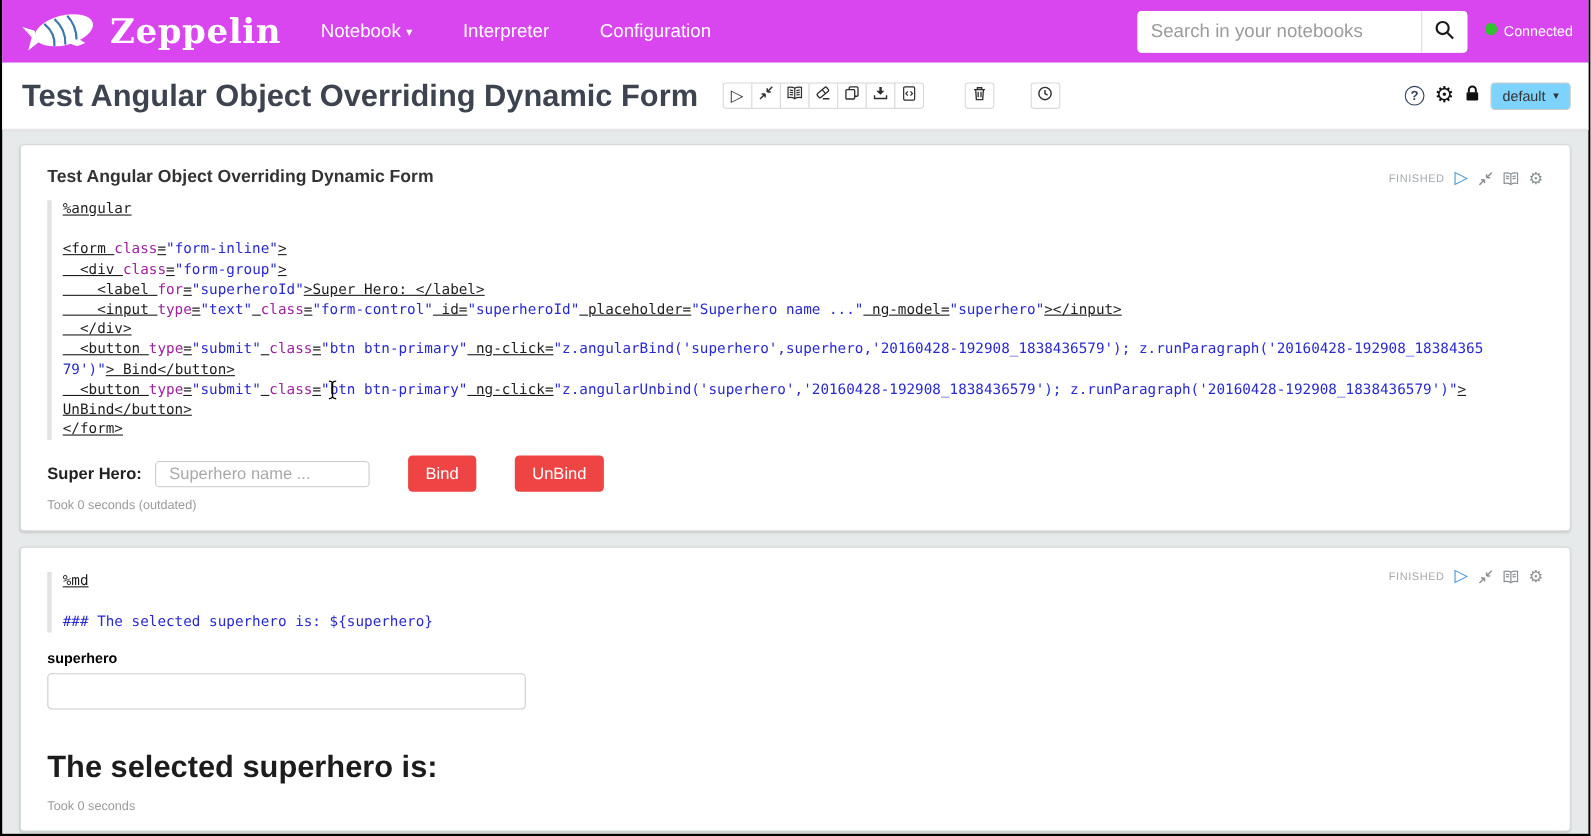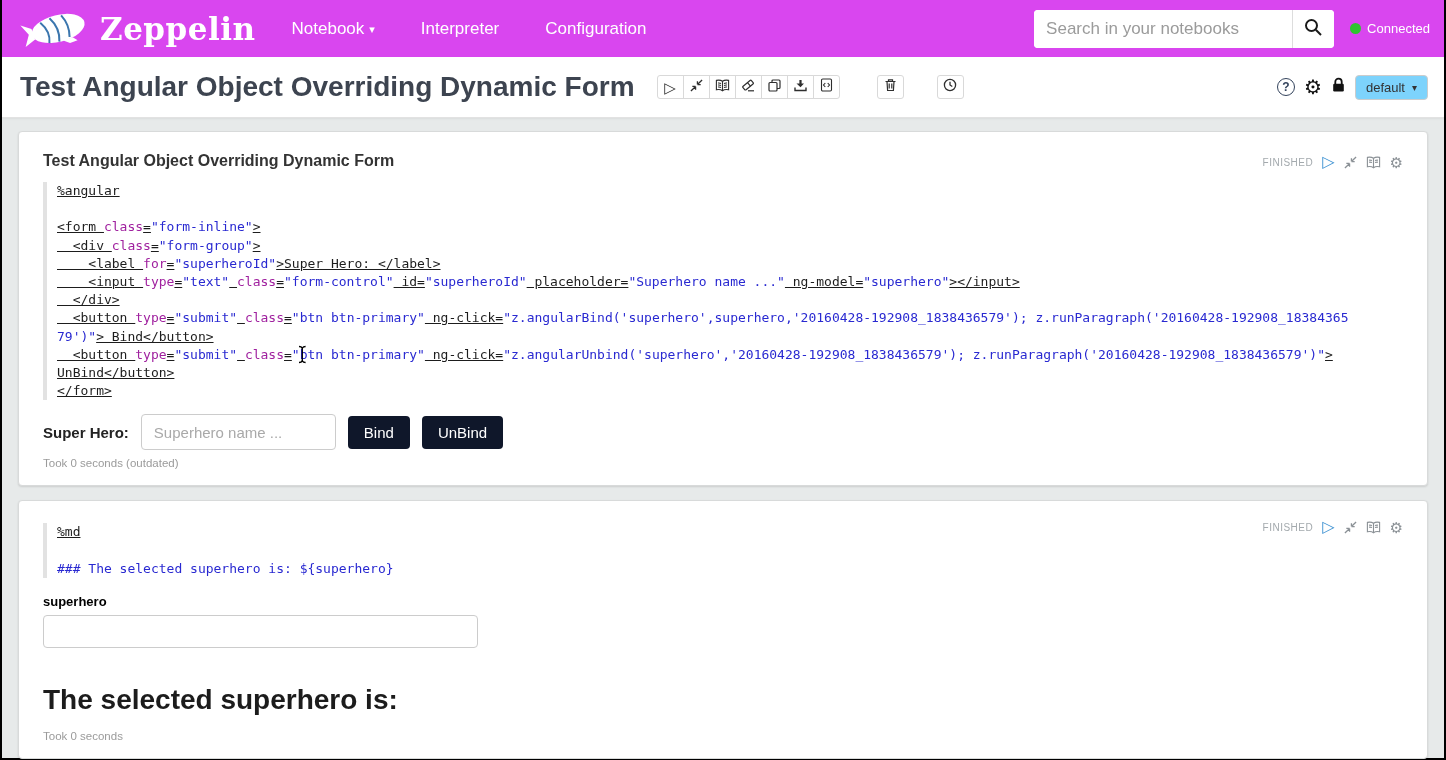--- a/index.html
+++ b/index.html
@@ -15,21 +15,21 @@
   .nav-links { display:flex; align-items:center; margin-left:36px; gap:46px; }
   .nav-link { color:#fff; font-size:17px; cursor:pointer; white-space:nowrap; }
   .nav-link .caret { font-size:11px; margin-left:5px; position:relative; top:-1px; }
   .nav-right { margin-left:auto; display:flex; align-items:center; }
   .searchbox { display:flex; height:38px; border-radius:4px; overflow:hidden; background:#fff; }
   .searchbox input { width:258px; border:none; outline:none; padding:0 12px; font-size:17px;
                      font-family:"Liberation Sans",sans-serif; color:#333; }
   .searchbox input::placeholder { color:#9b9b9b; }
   .search-btn { width:42px; background:#fff; border:none; border-left:1px solid #ddd;
                 display:flex; align-items:center; justify-content:center; cursor:pointer; }
-  .conn { display:flex; align-items:center; gap:6px; margin-left:16px; }
+  .conn { display:flex; align-items:flex-start; gap:6px; margin-left:16px; }
   .conn-dot { width:11px; height:11px; border-radius:50%; background:#2fc42f; }
   .conn-label { color:#fff; font-size:13px; }
 
   
   .titlebar { height:61px; background:#fff; display:flex; align-items:center; padding:0 16px 0 18px;
               border-bottom:1px solid #e2e2e2; box-shadow:0 1px 2px rgba(0,0,0,.06); position:relative; z-index:2; }
   .note-title { font-size:28px; color:#3d4450; white-space:nowrap; }
   .btn-group { display:flex; margin-left:22px; }
   .tb-btn { width:27px; height:24px; background:#fff; border:1px solid #d9d9d9; margin-left:-1px;
             display:flex; align-items:center; justify-content:center; cursor:pointer; color:#2e2e2e; }
@@ -59,25 +59,25 @@
   .p-gear { font-size:15px; line-height:1; }
 
   .code { margin-top:12px; border-left:4px solid #e2e2e2; padding-left:10px;
           font-family:"DejaVu Sans Mono", monospace; font-size:13px; line-height:18.2px; }
   .code-line { white-space:pre; min-height:18.2px; }
   .tok-p { color:#1d1d1d;text-decoration:underline; } .tok-a { color:#a0219f; } .tok-s { color:#2929d1; }
   .code2 { margin-top:2px; }
 
   .form-row { margin-top:14px; display:flex; align-items:center; gap:12px; }
   .form-label { font-size:15px; font-weight:bold; color:#222; }
-  .hero-input { width:195px; height:36px; border:1px solid #ccc; border-radius:4px; padding:0 12px;
+  .hero-input { width:195px; height:24px; border:1px solid #ccc; border-radius:4px; padding:0 12px;
                 font-size:15px; font-family:"Liberation Sans",sans-serif; color:#333; outline:none; }
   .hero-input::placeholder { color:#a9a9a9; }
-  .btn-primary { background:#0f172a; color:#fff; border:none; border-radius:4px; font-size:15px;
-                 padding:8px 16px; cursor:pointer; font-family:"Liberation Sans",sans-serif; }
+  .btn-primary { background:#ef4444; color:#fff; border:none; border-radius:4px; font-size:15px;
+                 padding:8px 16px; cursor:pointer; font-family:"Liberation Sans",sans-serif;margin-left:23px; }
   .took { margin-top:7px; font-size:11.5px; color:#9b9b9b; }
 
   .small-label { margin-top:16px; font-size:13px; font-weight:bold; color:#000000; }
   .wide-input { margin-top:6px; width:435px; height:33px; border:1px solid #ccc; border-radius:4px;
                 padding:0 10px; font-size:14px; outline:none; display:block; }
   .md-heading { margin-top:36px; font-size:28px; font-weight:bold; color:#1c1c1c; }
 
   .cursor-ibeam { position:absolute; left:295px; top:345px; z-index:9; pointer-events:none; }
 </style>
 </head>

